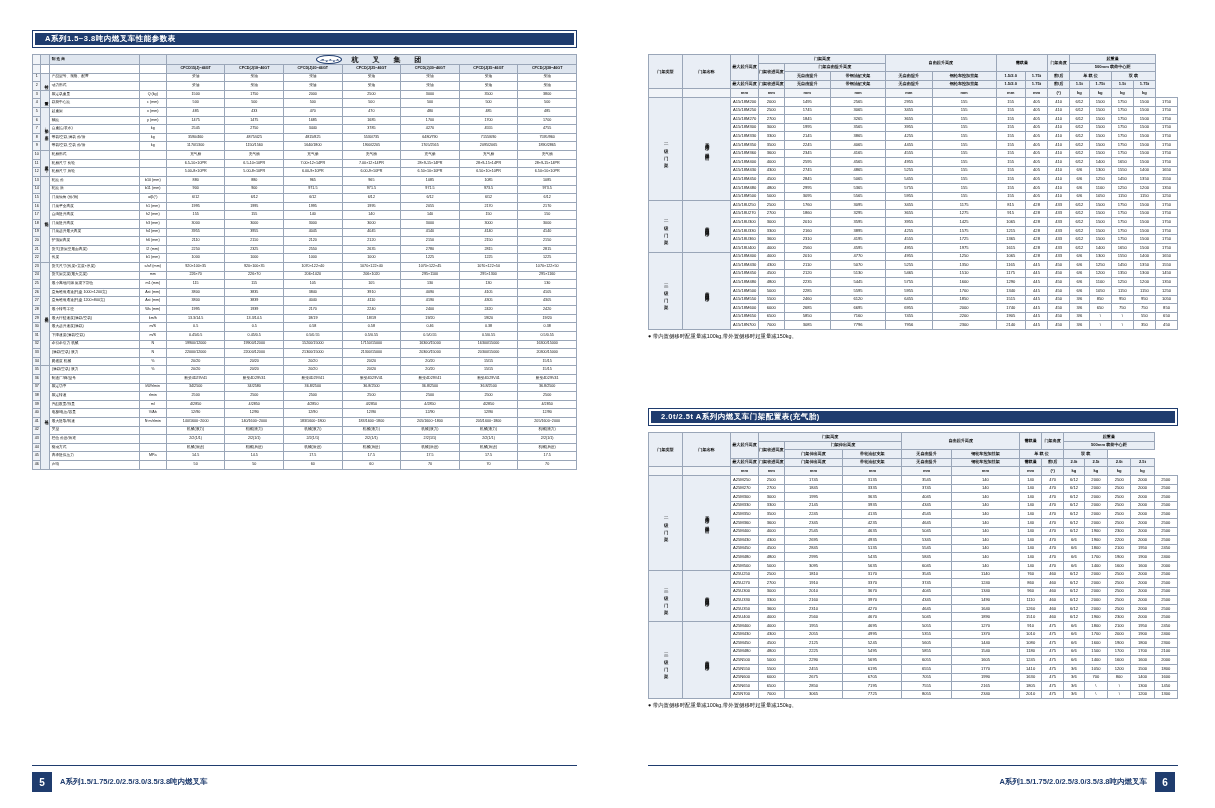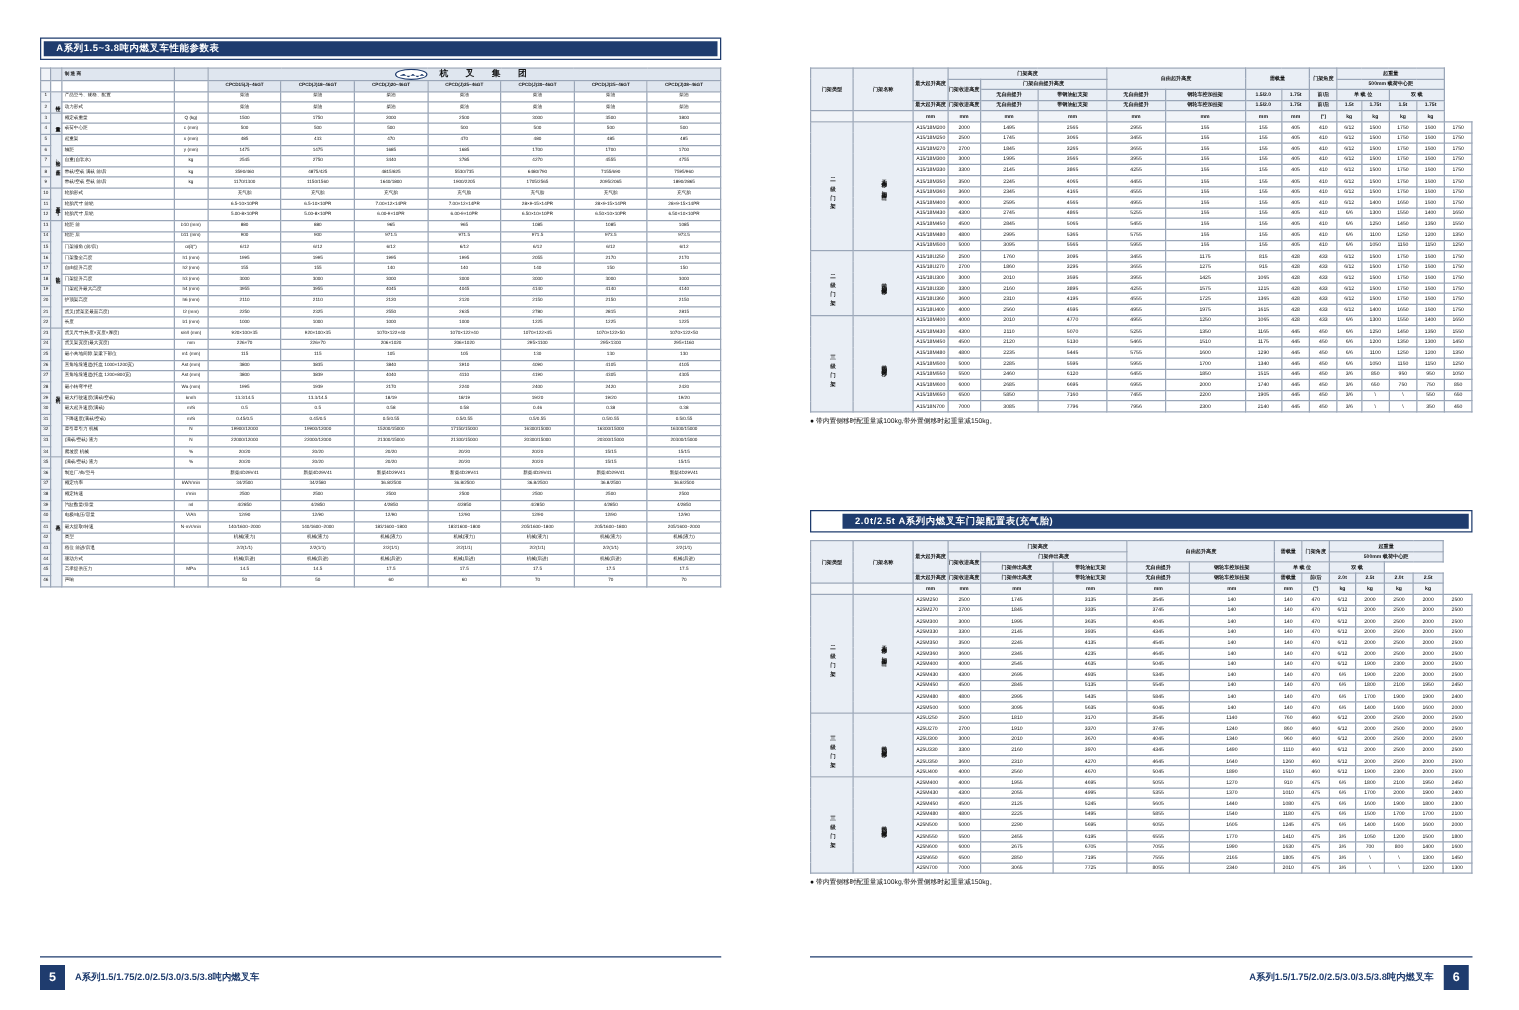--- a/index.html
+++ b/index.html
@@ -1225,21 +1225,21 @@
               <td class="num">\</td>
               <td class="num">350</td>
               <td class="num">450</td>
             </tr>
           </tbody>
       </table>
       <div class="note">● 带内置侧移时配重量减100kg,带外置侧移时起重量减150kg。</div>
     </div>
 
     <div class="secbar-outer" style="position:absolute;left:40px;top:408px;width:530px;height:18px;">
-      <div class="secbar" style="height:100%;font-size:7.5px;margin-left:23px;">2.0t/2.5t A系列内燃叉车门架配置表(充气胎)</div>
+      <div class="secbar" style="height:100%;font-size:7.5px;">2.0t/2.5t A系列内燃叉车门架配置表(充气胎)</div>
     </div>
     <div style="position:absolute;left:40px;top:432px;width:530px;">
       <table>
         <thead>
           <tr>
             <th rowspan="4" style="width:34px;">门架类型</th>
             <th rowspan="4" style="width:48px;">门架名称</th>
             <th rowspan="3" style="width:28px;">最大起升高度</th>
             <th colspan="3">门架高度</th>
             <th colspan="2" rowspan="2">自由起升高度</th>

